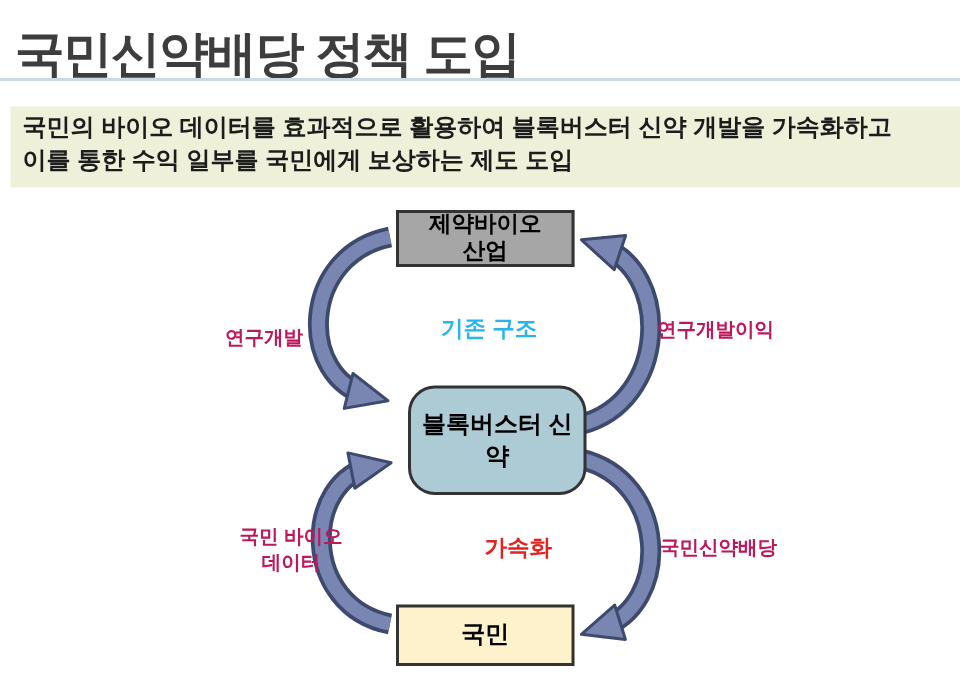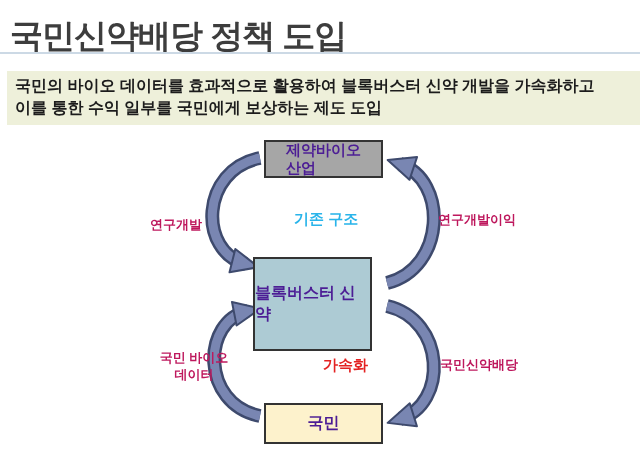--- a/index.html
+++ b/index.html
@@ -24,26 +24,26 @@
     white-space:pre-line;
   }
   .diagram{position:absolute;left:0;top:0;width:640px;height:452px;}
   svg.arrows{position:absolute;left:0;top:0;width:640px;height:452px;}
   .arrow-outline{fill:none;stroke:var(--arrow-outline,#3e4a6d);stroke-width:14;}
   .arrow-band{fill:none;stroke:var(--arrow-fill,#7986b2);stroke-width:9;}
   .ah{fill:var(--arrow-fill,#7986b2);stroke:var(--arrow-outline,#3e4a6d);stroke-width:2;stroke-linejoin:round;}
   .node{
     position:absolute;display:flex;align-items:center;justify-content:center;
     border:2px solid var(--box-border,#333);box-sizing:border-box;
-    font-weight:800;color:#4c1d95;text-align:left;white-space:pre-line;
+    font-weight:800;color:#000000;text-align:center;white-space:pre-line;
   }
   .node-industry{left:264px;top:140px;width:119px;height:38px;
     background:var(--box-industry,#a6a6a6);font-size:15px;line-height:18px;}
-  .node-drug{left:253px;top:257px;width:119px;height:94px;
-    background:var(--box-drug,#adcbd4);font-size:16px;}
+  .node-drug{left:272px;top:257px;width:119px;height:73px;
+    background:var(--box-drug,#adcbd4);font-size:16px;border-radius:18px;}
   .node-people{left:264px;top:403px;width:119px;height:41px;
     background:var(--box-people,#fdf2cc);font-size:16px;}
   .lbl{
     position:absolute;font-size:13px;font-weight:800;color:#be185d;
     white-space:pre-line;text-align:center;
   }
   .lbl-rnd{left:150px;top:216px;}
   .lbl-rnd-profit{left:438px;top:211px;}
   .lbl-bio-data{left:154px;top:349px;width:80px;line-height:17px;text-align:center;}
   .lbl-dividend{left:440px;top:356px;}

